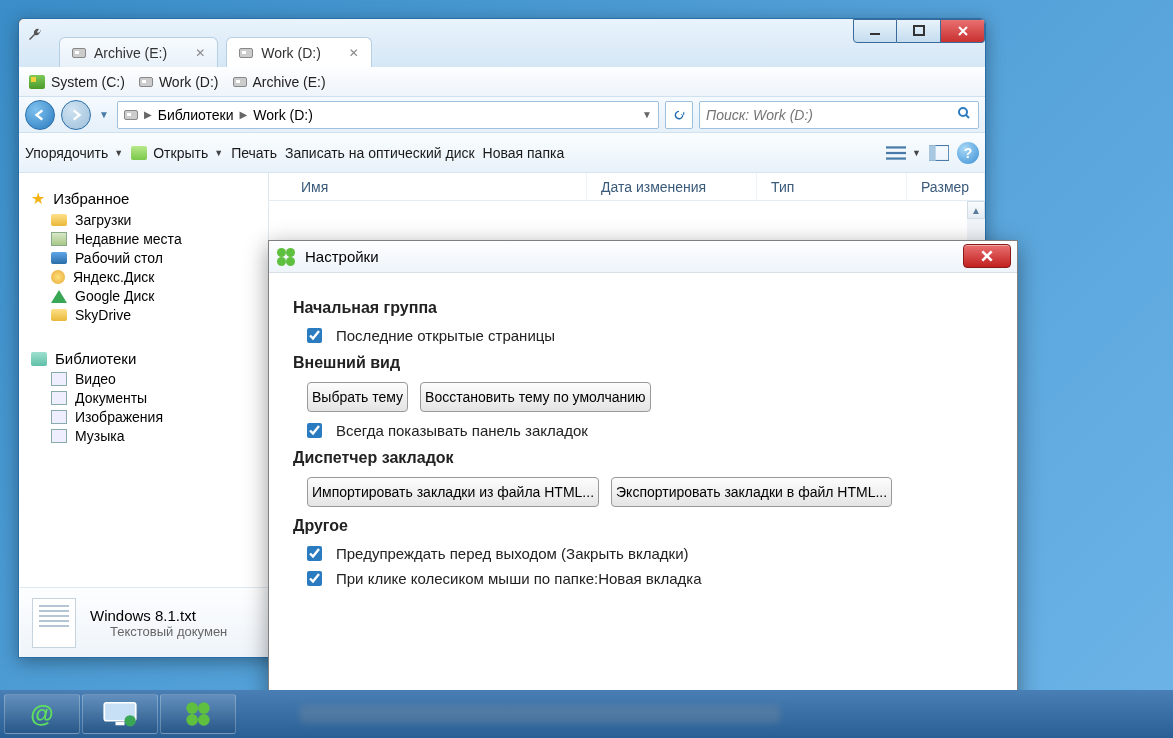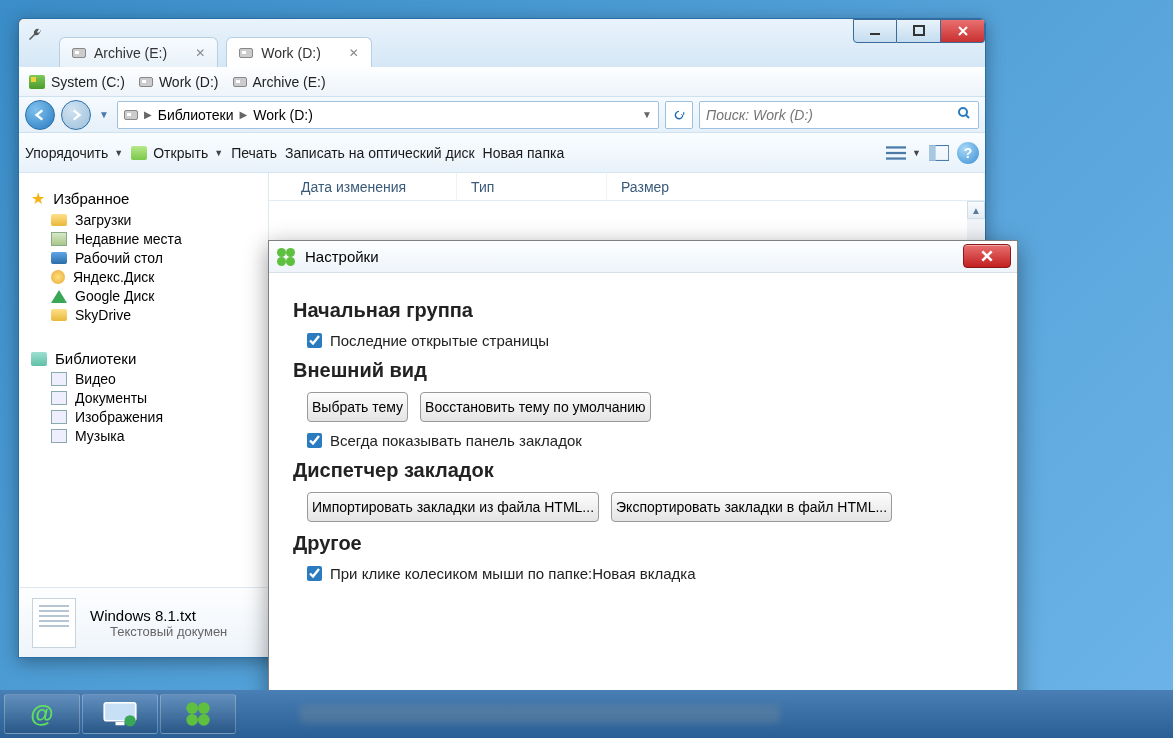--- a/index.html
+++ b/index.html
@@ -89,22 +89,22 @@
 
 
 .dialog{position:absolute;left:268px;top:240px;width:750px;height:485px;background:#fff;border:1px solid #808080;box-shadow:0 6px 22px rgba(0,0,0,.4);}
 .dialog-titlebar{height:32px;background:linear-gradient(#fdfeff,#eef4fa);border-bottom:1px solid #d5e0ea;display:flex;align-items:center;gap:10px;padding:0 8px;font-size:15px;position:relative;}
 .clover{width:18px;height:18px;position:relative;}
 .clover span{position:absolute;width:9px;height:9px;border-radius:50%;background:#5fbf3f;}
 .clover span:nth-child(1){left:0;top:0;} .clover span:nth-child(2){right:0;top:0;}
 .clover span:nth-child(3){left:0;bottom:0;} .clover span:nth-child(4){right:0;bottom:0;}
 .dlg-close{position:absolute;right:6px;top:3px;width:48px;height:24px;border-radius:4px;background:linear-gradient(#e97070,#c22020);border:1px solid #8a1a1a;display:flex;align-items:center;justify-content:center;color:#fff;cursor:pointer;box-shadow:inset 0 1px 0 rgba(255,255,255,.4);}
 .dlg-body{padding:16px 24px;font-size:15px;color:#222;}
-.dlg-body h3{font-size:20px;font-weight:bold;margin:10px 0 10px 0;}
-.dlg-body .row{display:flex;align-items:center;gap:8px;margin:8px 0 8px 14px;}
+.dlg-body h3{font-size:16px;font-weight:bold;margin:10px 0 10px 0;}
+.dlg-body .row{display:flex;align-items:center;gap:14px;margin:8px 0 8px 14px;}
 .dlg-body input[type=checkbox]{width:15px;height:15px;accent-color:#2a7bbf;}
 .dlg-body button{padding:6px 4px;font-size:14px;background:linear-gradient(#fdfdfd,#e4e4e4);border:1px solid #999;border-radius:4px;cursor:pointer;}
 .dlg-body .btn-row{display:flex;gap:12px;margin:6px 0 10px 14px;}
 
 
 .taskbar{position:absolute;left:0;bottom:0;width:100%;height:48px;background:linear-gradient(#4a7fb5,#2a5f95);display:flex;align-items:center;gap:2px;padding-left:4px;}
 .task-btn{width:76px;height:40px;background:linear-gradient(rgba(255,255,255,.15),rgba(0,0,0,.1));border:1px solid rgba(255,255,255,.25);border-radius:3px;display:flex;align-items:center;justify-content:center;cursor:pointer;}
 .task-btn .at{font-size:24px;color:#5fe05f;font-weight:bold;}
 .task-btn .clv{transform:scale(1.3);}
 .blur-row{position:absolute;left:300px;top:15px;width:480px;height:18px;background:rgba(120,140,155,.35);filter:blur(3px);border-radius:3px;}
@@ -296,20 +296,23 @@
         </div>
       <div class="item">
           <span class="mus-ico"></span>
           <span>Музыка</span>
         </div>
     </div>
 
     <div class="main">
       <div class="col-headers">
         <div style="width:18px"></div>
+        <div class="col name">
+            <span>Имя</span>
+          </div>
         <div class="col date">
             <span>Дата изменения</span>
           </div>
         <div class="col type">
             <span>Тип</span>
           </div>
         <div class="col size">
             <span>Размер</span>
           </div>
       </div>
@@ -369,20 +372,24 @@
 
     <h3>Диспетчер закладок</h3>
     <div class="btn-row">
       <button>Импортировать закладки из файла HTML...</button>
       <button>Экспортировать закладки в файл HTML...</button>
     </div>
 
     <h3>Другое</h3>
     <div class="row">
       <input type="checkbox" checked="" style="">
+      <span>Предупреждать перед выходом (Закрыть вкладки)</span>
+    </div>
+    <div class="row">
+      <input type="checkbox" checked="" style="">
       <span>При клике колесиком мыши по папке:Новая вкладка</span>
     </div>
   </div>
 </div>
 
 <div class="taskbar">
   <div class="task-btn">
       <span class="at">@</span>
     </div>
   <div class="task-btn">

